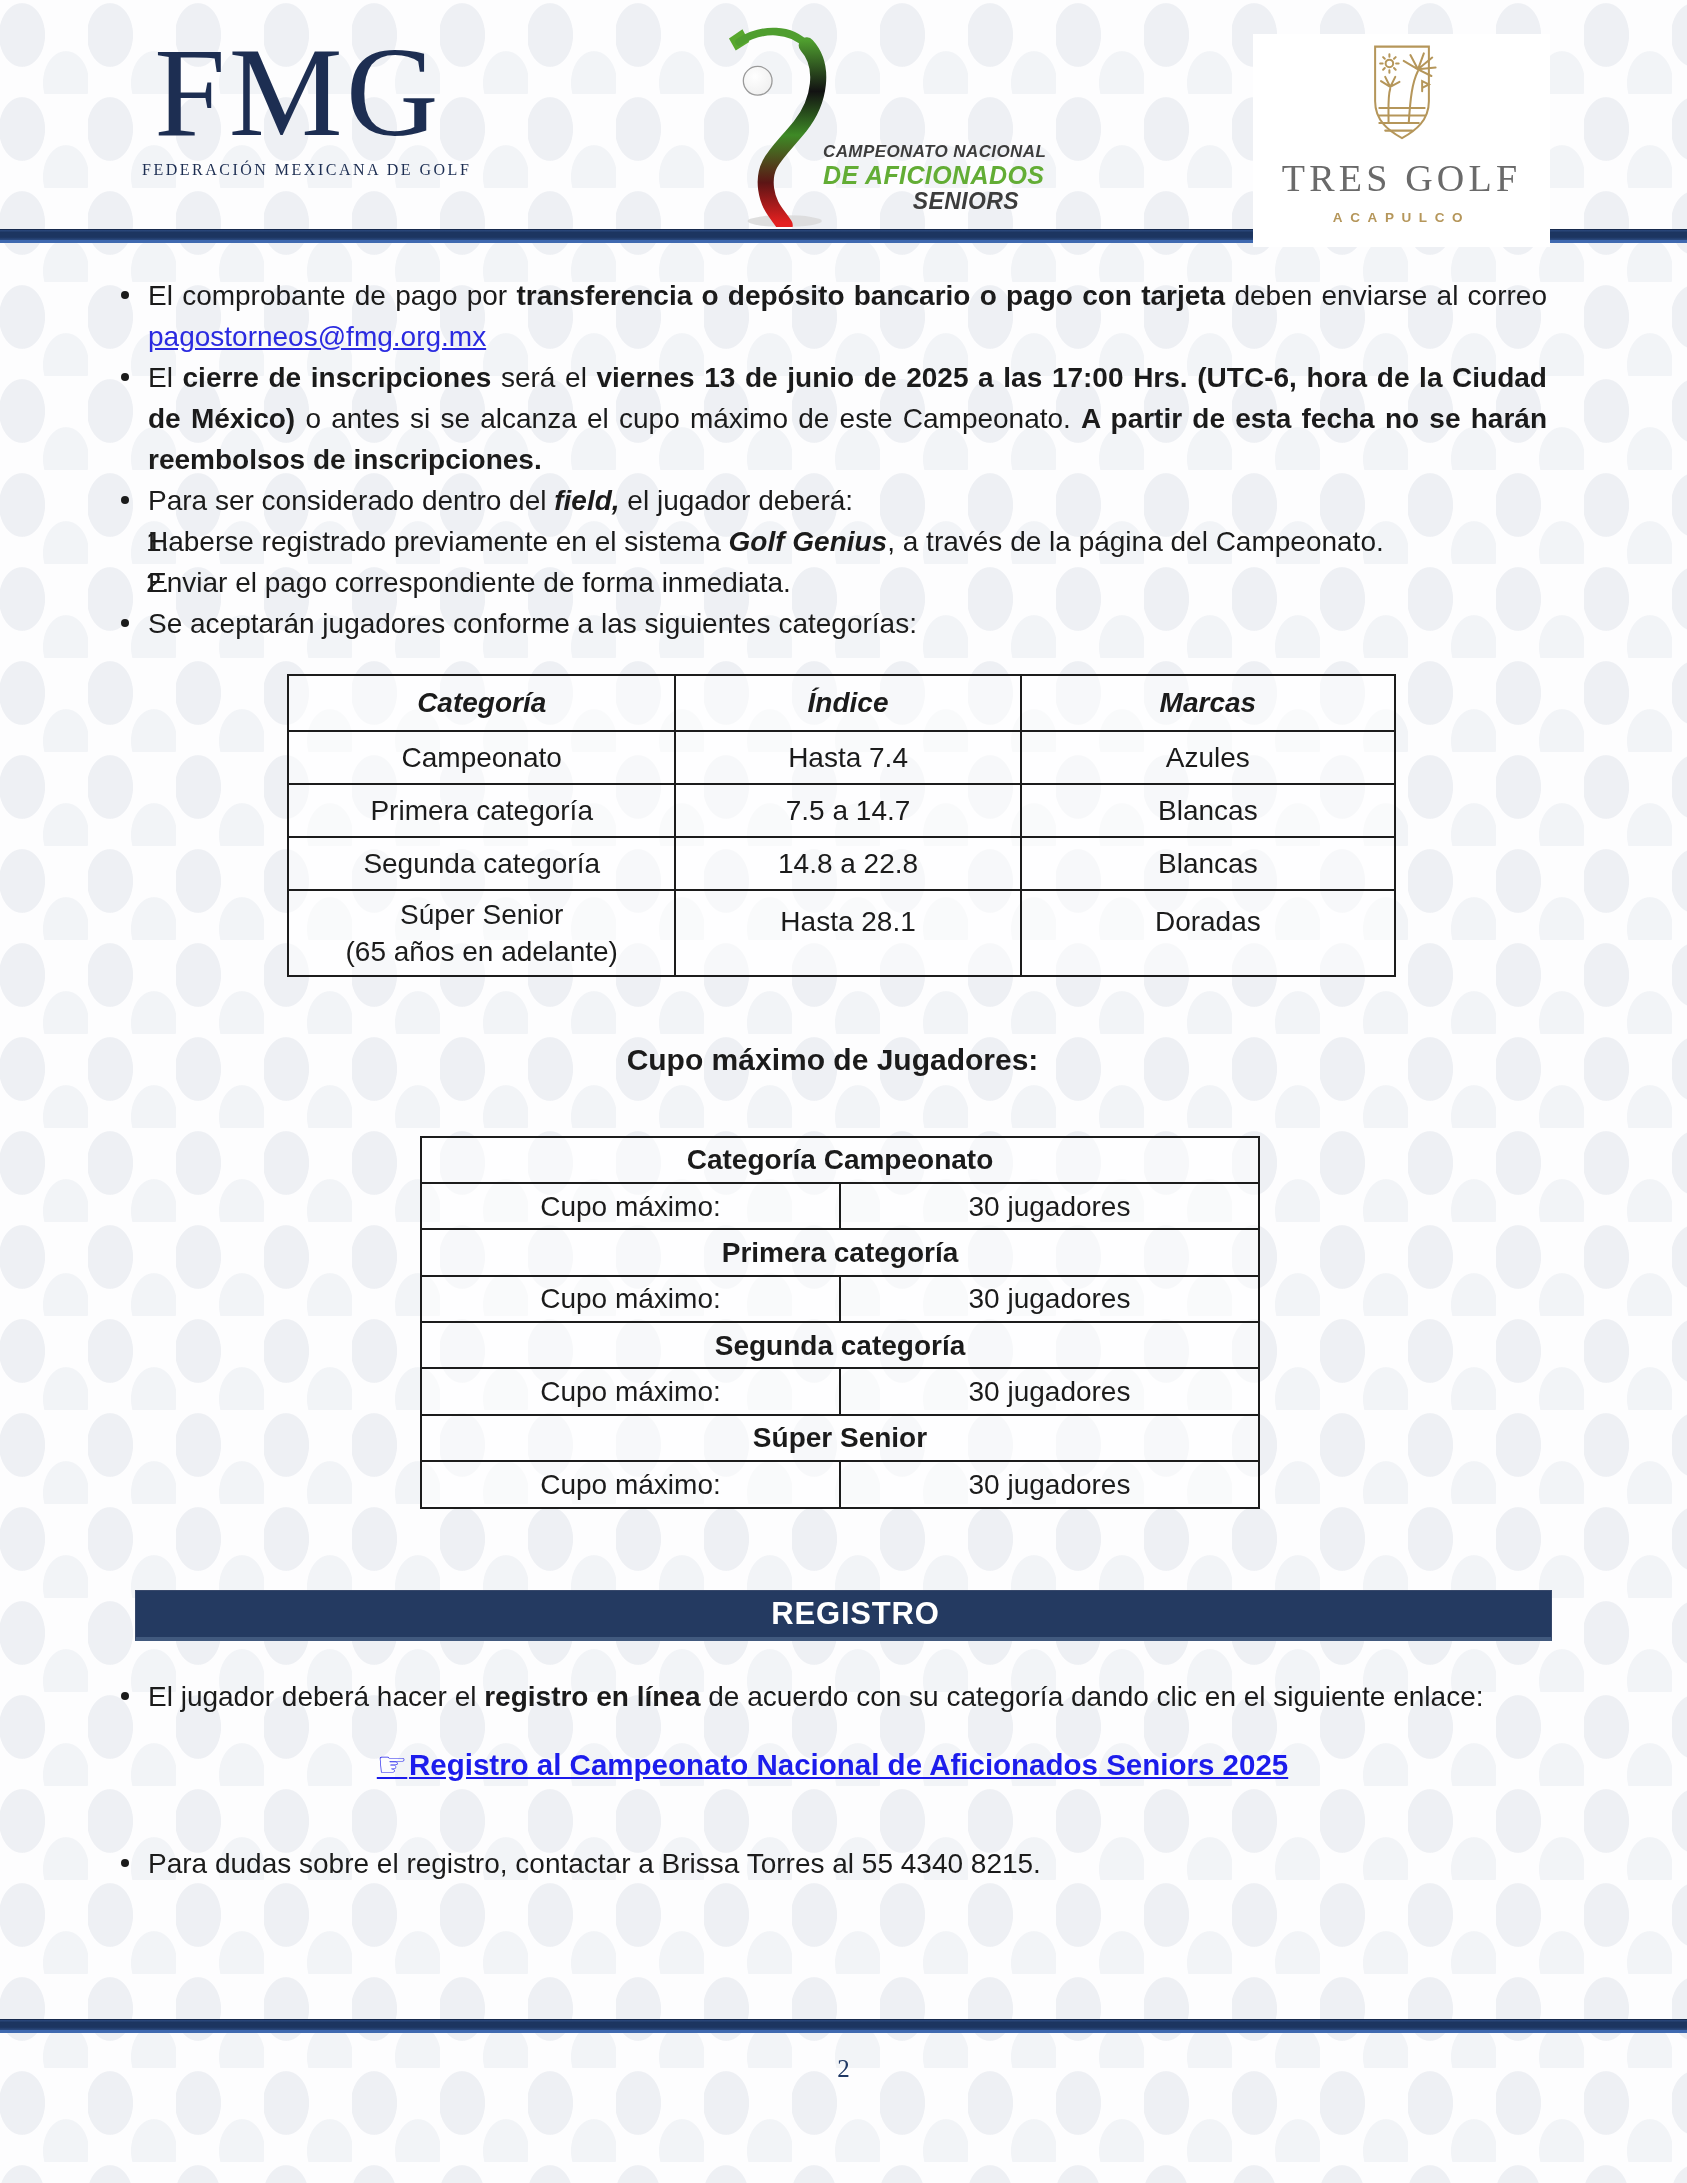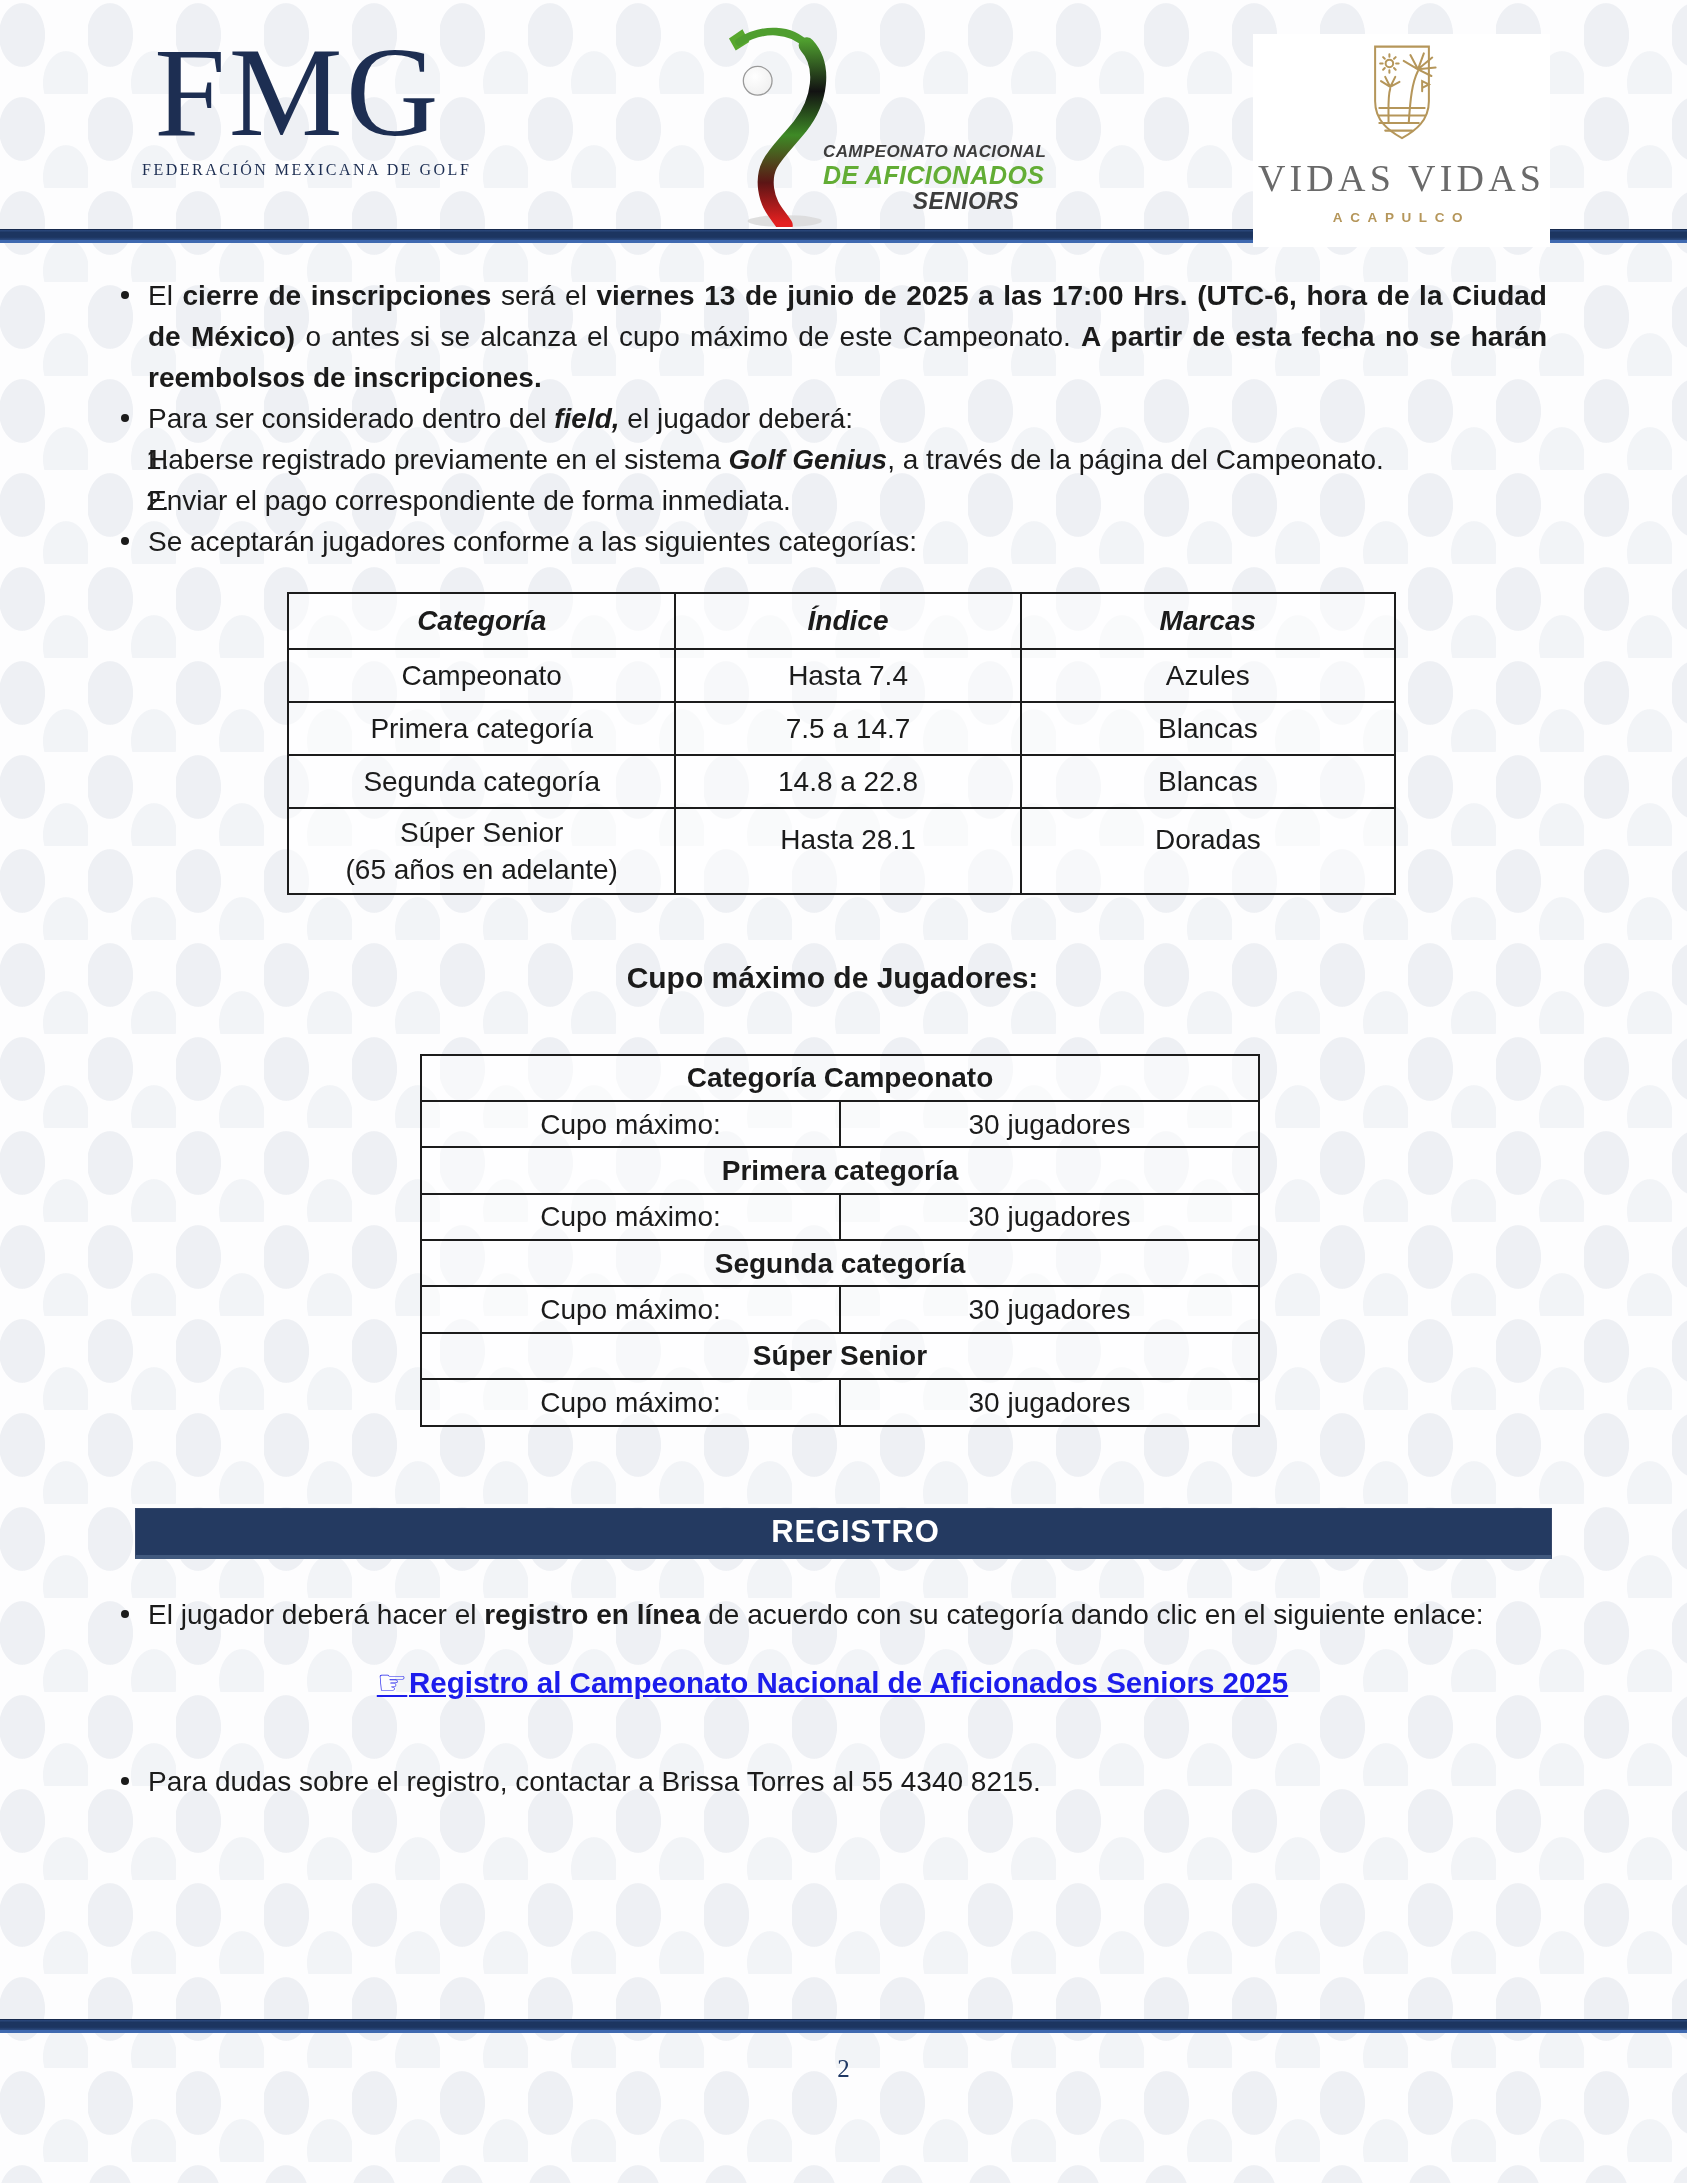--- a/index.html
+++ b/index.html
@@ -181,29 +181,32 @@
           <circle cx="35" cy="25" r="4.5"></circle>
           <path d="M35,14 V17 M35,33 V36 M24,25 H27 M43,25 H46 M27.5,17.5 L29.5,19.5 M40.5,30.5 L42.5,32.5 M27.5,32.5 L29.5,30.5 M40.5,19.5 L42.5,17.5"></path>
           <path d="M58,96 C60,66 62,48 69,34"></path>
           <path d="M69,32 L52,22 M69,32 L60,15 M69,32 L76,13 M69,32 L86,18 M69,32 L90,30 M69,32 L85,40"></path>
           <path d="M34,96 C34,76 33,64 36,55"></path>
           <path d="M36,53 L25,46 M36,53 L30,41 M36,53 L42,41 M36,53 L47,47"></path>
           <path d="M74,58 V46 L82,50 L74,54"></path>
           <path d="M23,78 H77 M23,87 H77 M23,96 H70 M30,105 H62"></path>
         </g>
       </svg>
-      <div class="tv-name">VIDAS VIDAS</div>
+      <div class="tv-name">TRES GOLF</div>
       <div class="tv-city">ACAPULCO</div>
     </div>
   </div>
 
   <div class="rule"></div>
 
   <div class="content doc-text">
     <ul class="main-list">
+      <li>
+        <span>El comprobante de pago por </span><b>transferencia o depósito bancario o pago con tarjeta</b><span> deben enviarse al correo </span><a class="email-link">pagostorneos@fmg.org.mx</a>
+      </li>
       <li>
         <span>El </span><b>cierre de inscripciones</b><span> será el </span><b>viernes 13 de junio de 2025 a las 17:00 Hrs. (UTC-6, hora de la Ciudad de México)</b><span> o antes si se alcanza el cupo máximo de este Campeonato. </span><b>A partir de esta fecha no se harán reembolsos de inscripciones.</b>
       </li>
       <li>
         <span>Para ser considerado dentro del </span><span class="bi">field,</span><span> el jugador deberá:</span>
       </li>
       <li class="no-dot num-item">
         <span class="num">1.</span>
         <span>Haberse registrado previamente en el sistema </span><span class="bi">Golf Genius</span><span>, a través de la página del Campeonato.</span>
       </li>

